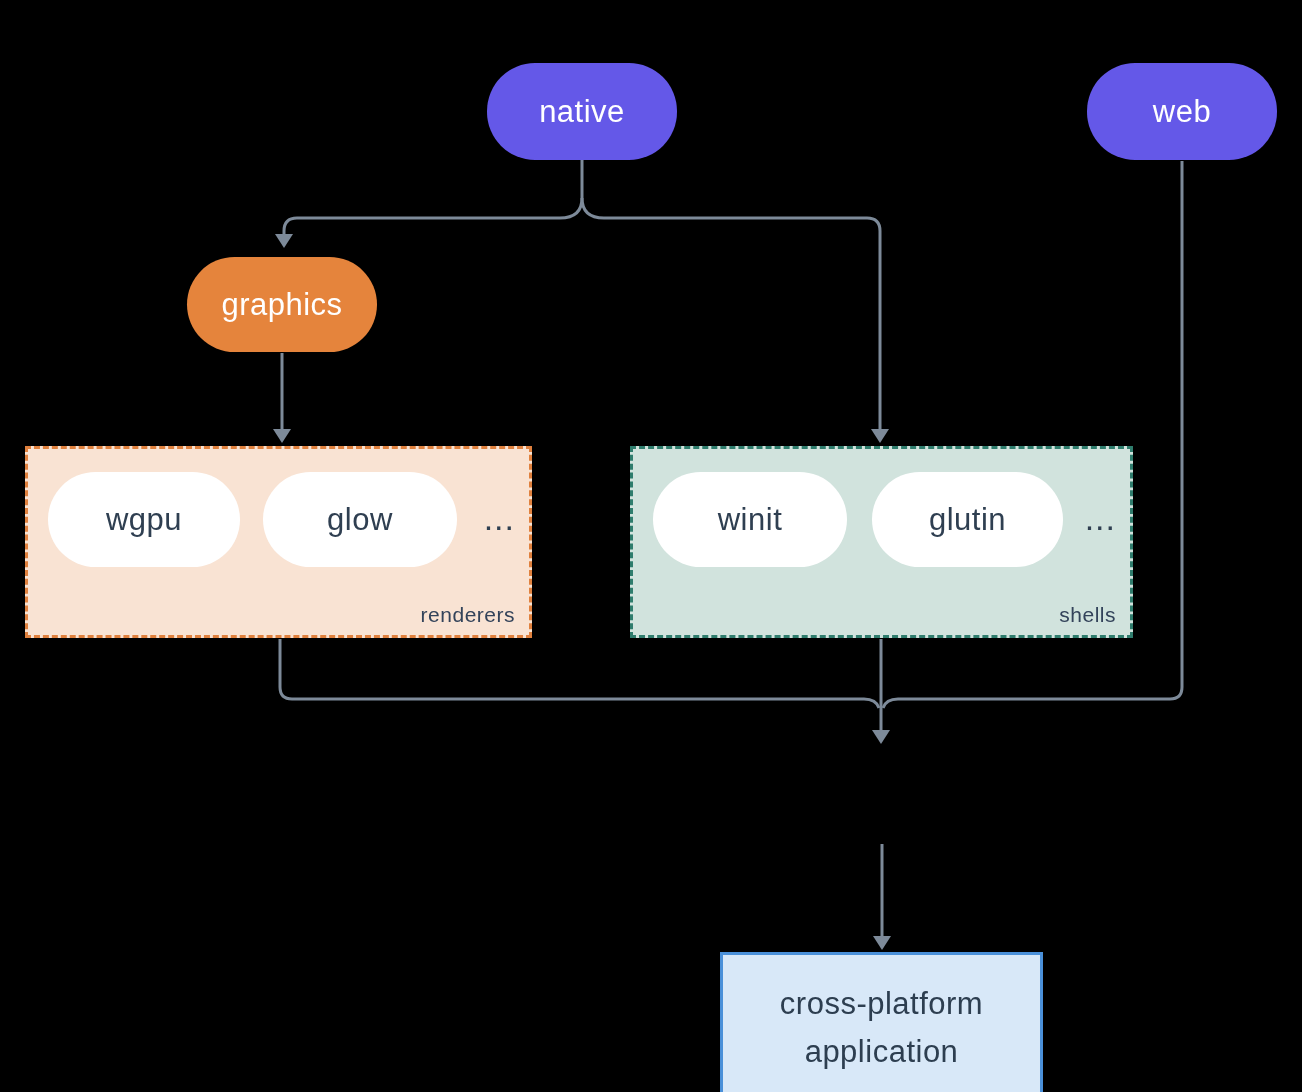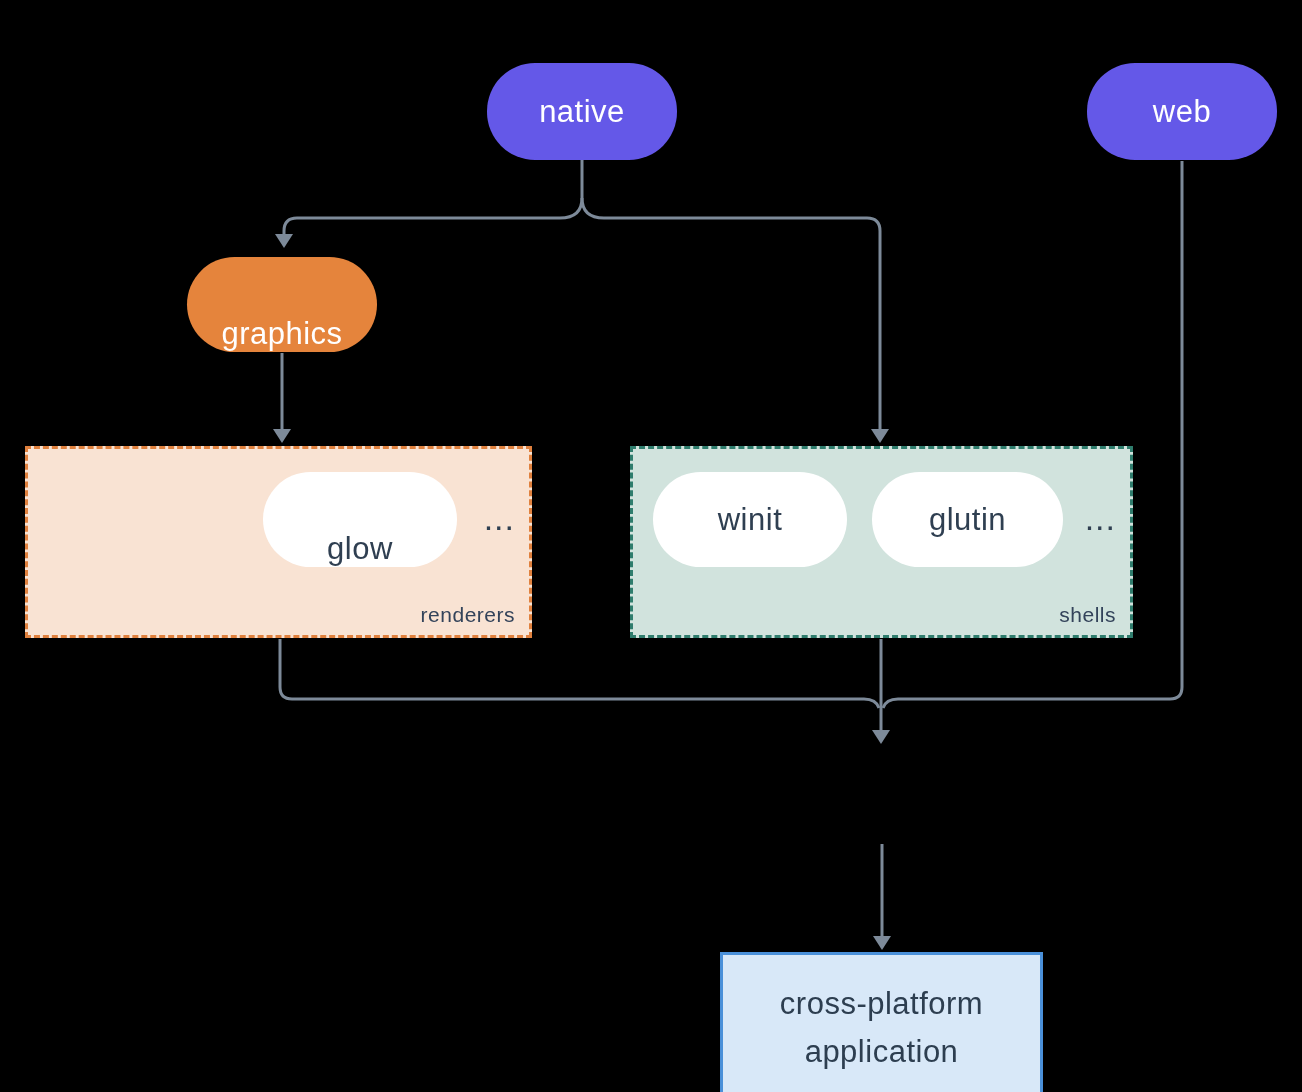--- a/index.html
+++ b/index.html
@@ -126,26 +126,29 @@
   </svg>
 
   <div class="pill pill-purple" style="left:487px; top:23px; width:190px; height:97px;">
     <span>native</span>
   </div>
 
   <div class="pill pill-purple" style="left:1087px; top:23px; width:190px; height:97px;">
     <span>web</span>
   </div>
 
-  <div class="pill pill-orange" style="left:187px; top:217px; width:190px; height:95px;align-items:flex-end;">
+  <div class="pill pill-orange" style="left:187px; top:217px; width:190px; height:95px;">
     <span>graphics</span>
   </div>
 
   <div class="group-box group-renderers" style="left:25px; top:406px; width:507px; height:192px;">
-    <div class="pill pill-white" style="left:235px; top:23px; width:194px; height:95px;align-items:flex-end;">
+    <div class="pill pill-white" style="left:20px; top:23px; width:192px; height:95px;">
+      <span>wgpu</span>
+    </div>
+    <div class="pill pill-white" style="left:235px; top:23px; width:194px; height:95px;">
       <span>glow</span>
     </div>
     <div class="ellipsis">...</div>
     <div class="group-label">renderers</div>
   </div>
 
   <div class="group-box group-shells" style="left:630px; top:406px; width:503px; height:192px;text-decoration:underline;">
     <div class="pill pill-white" style="left:20px; top:23px; width:194px; height:95px;">
       <span>winit</span>
     </div>

